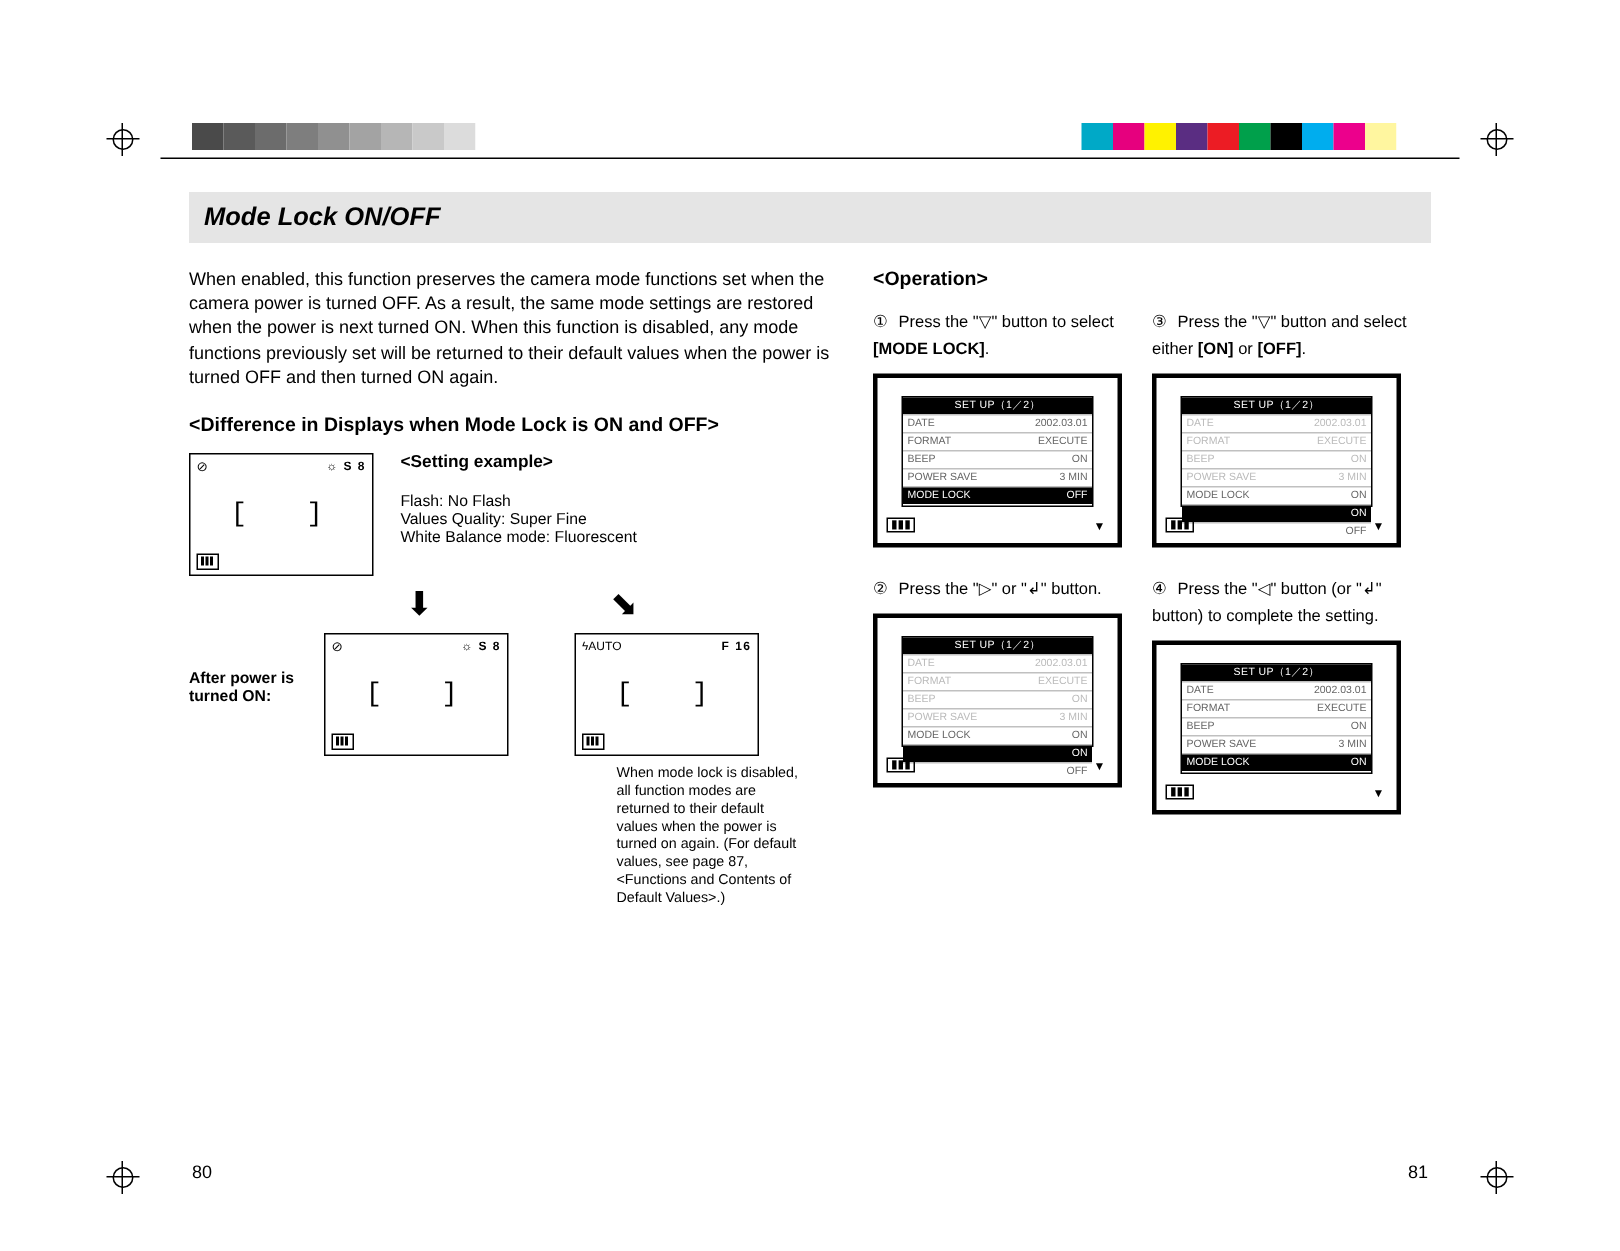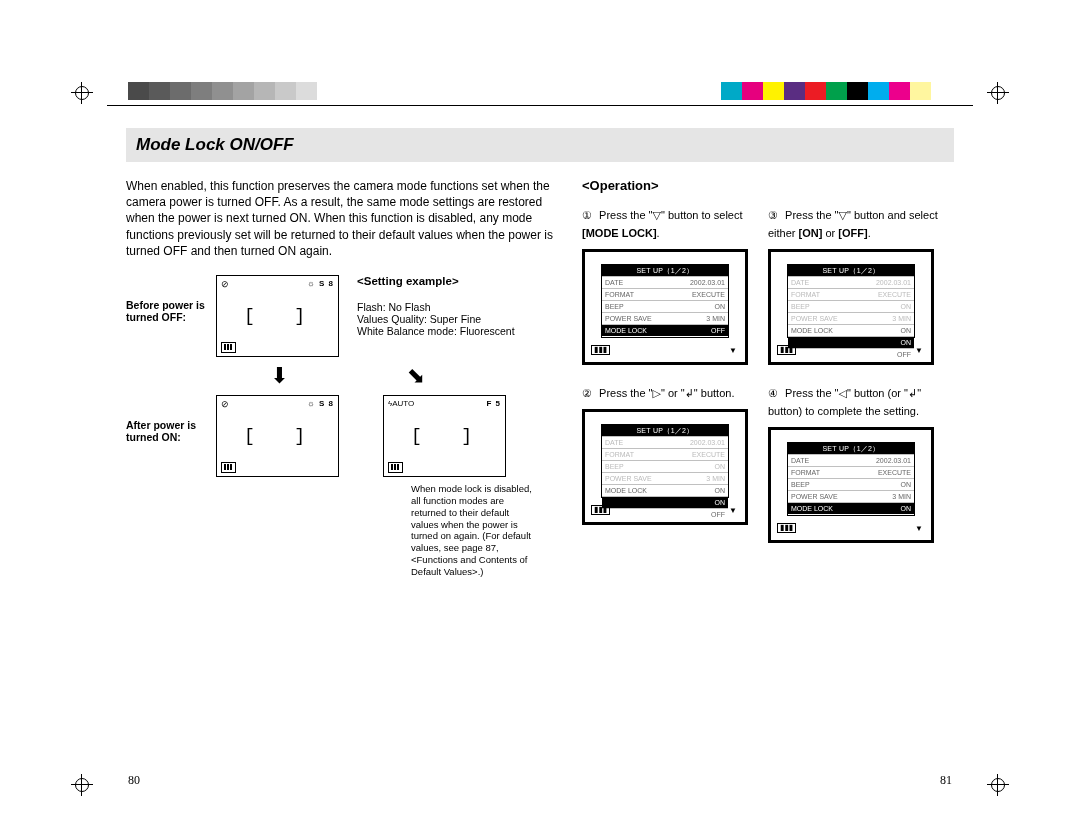--- a/index.html
+++ b/index.html
@@ -52,21 +52,21 @@
   .opnum{display:inline-block;width:14px;}
   .optext{font-size:11px;line-height:1.35;display:inline;}
   .menulcd{border:3px solid #000;width:160px;height:110px;margin-top:8px;background:#fff;position:relative;}
   .menulcd .inner{position:absolute;left:16px;right:16px;top:12px;bottom:24px;border:1px solid #000;}
   .menulcd .hdr{background:#000;color:#fff;font-size:7px;text-align:center;line-height:11px;height:11px;letter-spacing:0.3px;}
   .menulcd .line{display:flex;justify-content:space-between;font-size:7px;padding:0 3px;line-height:11px;height:11px;color:#666;border-top:1px solid #c0c0c0;}
   .menulcd .line.hl{background:#000;color:#fff;}
   .menulcd .line.hl span{color:#fff;}
   .menulcd .batt{position:absolute;left:6px;bottom:7px;font-size:8px;border:1px solid #000;padding:0 2px;line-height:8px;}
   .menulcd .tri{position:absolute;right:8px;bottom:7px;font-size:8px;}
-  .pagenum{position:absolute;bottom:46px;font-size:12px;font-family:Liberation Serif, serif;}
+  .pagenum{position:absolute;bottom:46px;font-size:12px;}
   .pnl{left:94px;}
   .pnr{right:94px;}
   .tiny{font-size:9px;font-weight:bold;}
 </style>
 </head>
 <body>
 
 <div class="sheet">
 
   <div class="reg reg-tl">
@@ -119,23 +119,23 @@
 
   <div class="page">
     <div class="titlebar">
       <span>Mode Lock ON/OFF</span>
     </div>
 
     <div class="cols">
 
       <div class="left">
         <p>When enabled, this function preserves the camera mode functions set when the camera power is turned OFF. As a result, the same mode settings are restored when the power is next turned ON. When this function is disabled, any mode functions previously set will be returned to their default values when the power is turned OFF and then turned ON again.</p>
+        <h3>&lt;Difference in Displays when Mode Lock is ON and OFF&gt;</h3>
 
         <div class="row1">
-          <div class="rowlabel">Before power is turned OFF:</div>
           <div class="lcdwrap">
             <div class="lcd">
               <div class="tl">⊘</div>
               <div class="tr tiny">☼ S 8</div>
               <div class="brackets">[&nbsp;&nbsp;]</div>
               <div class="bl"><span class="bar"></span><span class="bar"></span><span class="bar"></span></div>
             </div>
           </div>
           <div class="example">
             <b>&lt;Setting example&gt;</b>
@@ -156,21 +156,21 @@
             <div class="lcd">
               <div class="tl">⊘</div>
               <div class="tr tiny">☼ S 8</div>
               <div class="brackets">[&nbsp;&nbsp;]</div>
               <div class="bl"><span class="bar"></span><span class="bar"></span><span class="bar"></span></div>
             </div>
           </div>
           <div class="lcdwrap2">
             <div class="lcd">
               <div class="tl" style="font-size:8px;">ϟAUTO</div>
-              <div class="tr tiny">F 5</div>
+              <div class="tr tiny">F 16</div>
               <div class="brackets">[&nbsp;&nbsp;]</div>
               <div class="bl"><span class="bar"></span><span class="bar"></span><span class="bar"></span></div>
             </div>
             <div class="cap cap2">When mode lock is disabled, all function modes are returned to their default values when the power is turned on again. (For default values, see page 87, &lt;Functions and Contents of Default Values&gt;.)</div>
           </div>
         </div>
       </div>
 
       <div class="right">
         <h3>&lt;Operation&gt;</h3>

